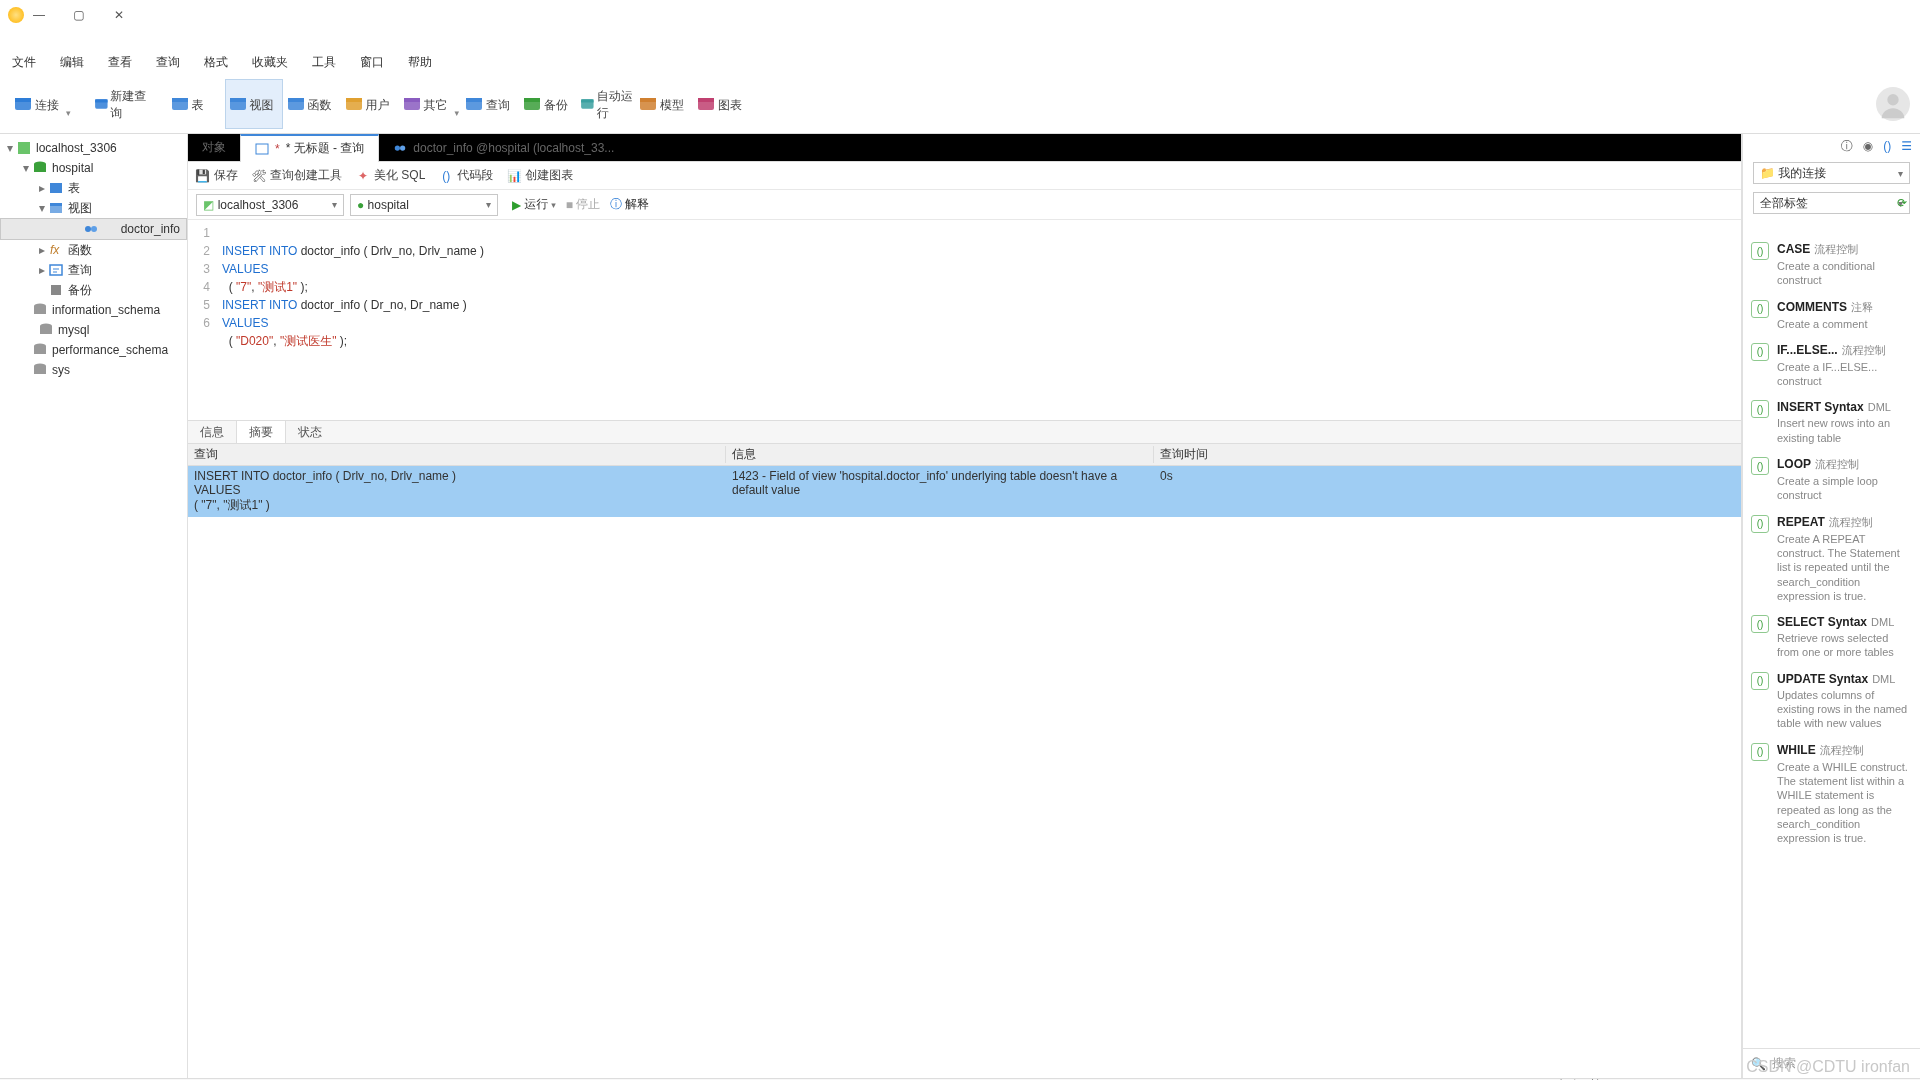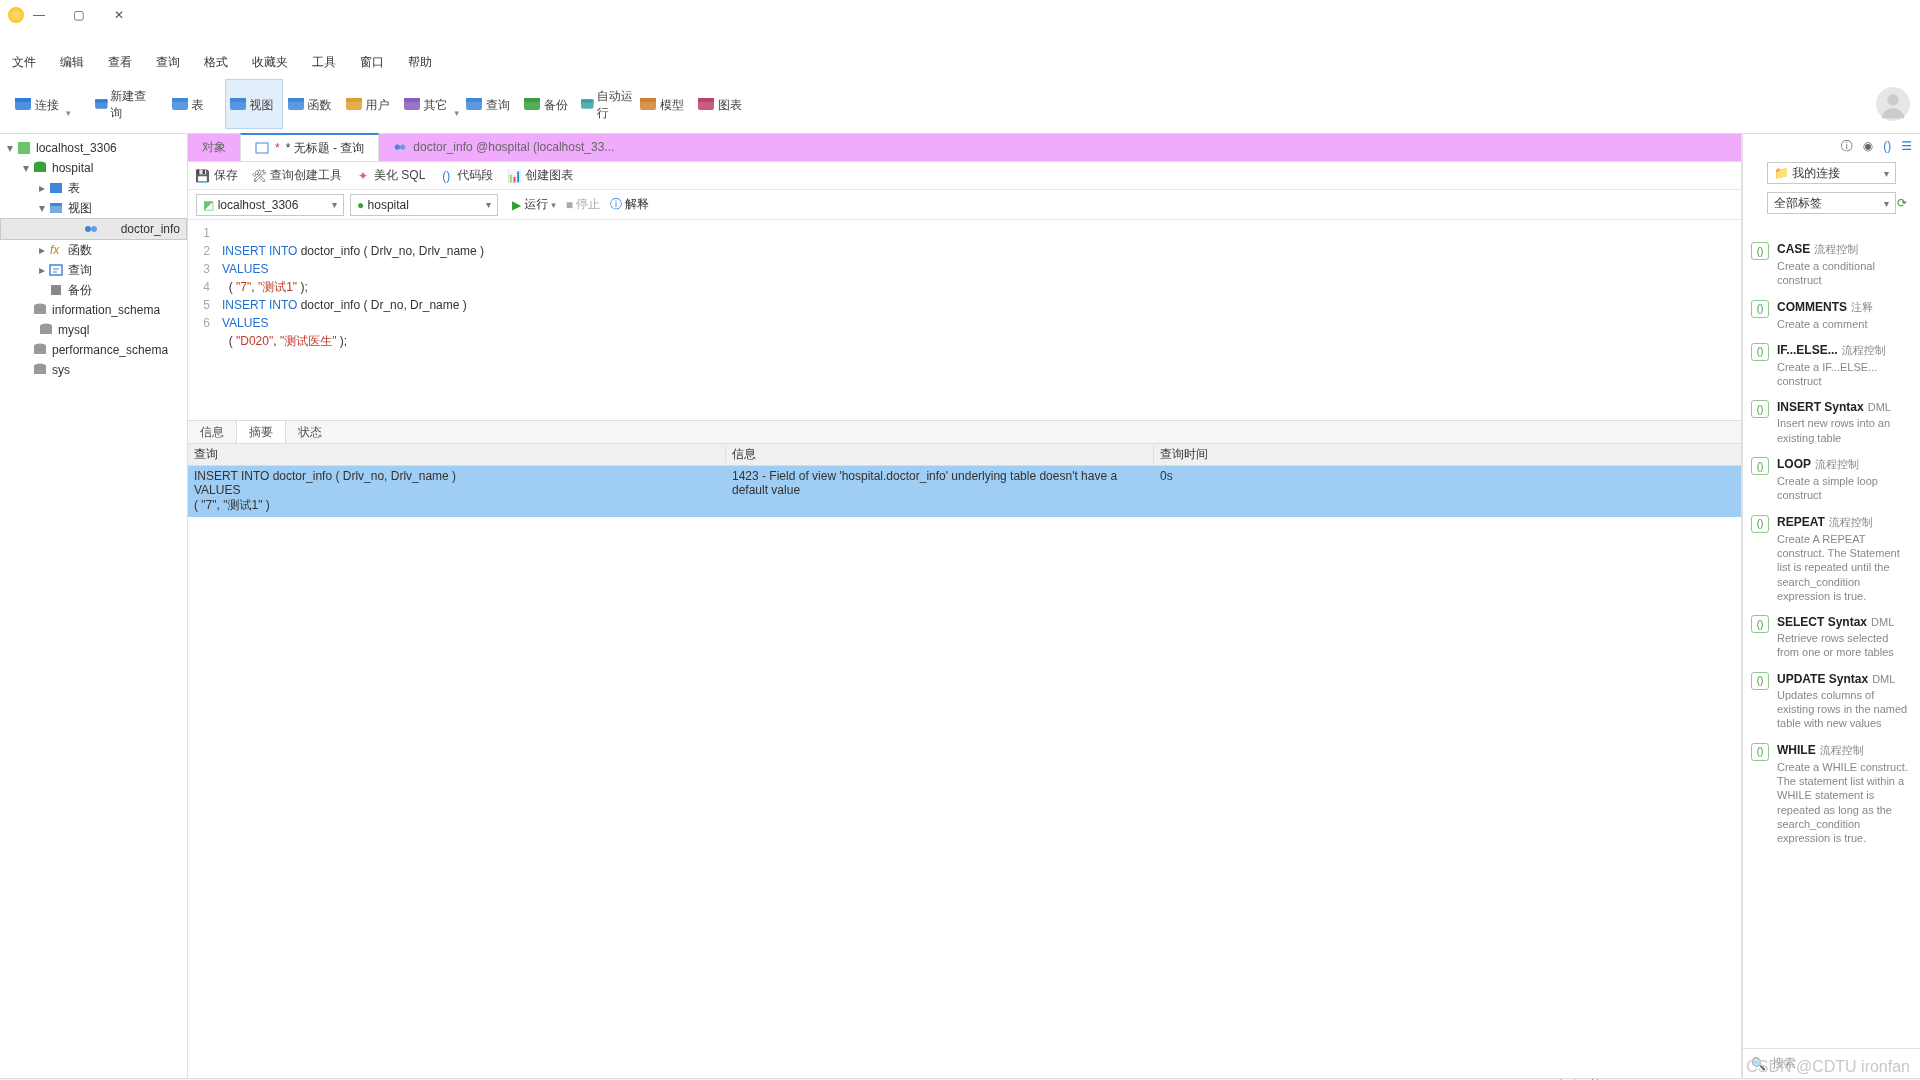--- a/index.html
+++ b/index.html
@@ -17,21 +17,21 @@
 .tbtn .lbl{margin-top:2px;color:#444;}
 .tbtn.active{background:#e3eefb;border-color:#bcd4ec;}
 .avatar{margin-left:auto;width:34px;height:34px;border-radius:50%;background:#e6e6e6;display:flex;align-items:center;justify-content:center;color:#aaa;}
 .main{display:flex;height:calc(1080px - 30px - 26px - 58px - 22px);}
 .sidebar{width:188px;border-right:1px solid #e0e0e0;overflow:auto;padding-top:4px;}
 .tree-item{display:flex;align-items:center;height:20px;padding-right:4px;cursor:default;}
 .tree-item .arr{width:12px;text-align:center;color:#777;}
 .tree-item .tic{width:16px;height:16px;margin-right:4px;display:flex;align-items:center;justify-content:center;}
 .tree-item.sel{background:#e8e8e8;text-align:center;}
 .content{flex:1;display:flex;flex-direction:column;border-right:1px solid #e0e0e0;}
-.tabs{display:flex;align-items:flex-end;height:28px;border-bottom:1px solid #ddd;background:#f0abfc;}
+.tabs{display:flex;align-items:center;height:28px;border-bottom:1px solid #ddd;background:#000000;}
 .tab{height:28px;display:flex;align-items:center;padding:0 14px;gap:6px;cursor:default;color:#666;}
 .tab.active{background:#fff;border-top:2px solid #3f87d9;border-right:1px solid #ddd;border-left:1px solid #ddd;color:#333;}
 .tab .tic{width:14px;height:14px;display:flex;align-items:center;justify-content:center;}
 .qtoolbar{display:flex;align-items:center;height:28px;gap:14px;padding:0 8px;border-bottom:1px solid #e8e8e8;}
 .qtoolbar .qi{display:flex;align-items:center;gap:4px;color:#444;cursor:default;}
 .qtoolbar .qi .ic{width:14px;height:14px;display:flex;align-items:center;justify-content:center;}
 .connrow{display:flex;align-items:center;height:30px;gap:6px;padding:0 8px;border-bottom:1px solid #e8e8e8;}
 .sel{height:22px;border:1px solid #c8c8c8;background:#fff;display:flex;align-items:center;padding:0 6px;justify-content:space-between;cursor:default;}
 .sel.conn-sel{width:148px;}
 .sel.db-sel{width:148px;}
@@ -51,21 +51,21 @@
 .rhead{display:flex;background:#f0f0f0;border-bottom:1px solid #ddd;height:22px;align-items:center;}
 .rhead .c1{width:538px;padding-left:6px;border-right:1px solid #ddd;}
 .rhead .c2{width:428px;padding-left:6px;border-right:1px solid #ddd;}
 .rhead .c3{flex:1;padding-left:6px;}
 .rrow{display:flex;background:#9fcdf3;min-height:48px;align-items:flex-start;padding:3px 0;}
 .rrow .c1{width:538px;padding:0 6px;white-space:pre-line;}
 .rrow .c2{width:428px;padding:0 6px;}
 .rrow .c3{flex:1;padding:0 6px;}
 .rightpanel{width:178px;display:flex;flex-direction:column;border-left:1px solid #e0e0e0;}
 .rp-icons{display:flex;justify-content:flex-end;gap:10px;padding:4px 8px;height:24px;align-items:center;color:#666;}
-.rp-sel{margin:4px 24px;}
+.rp-sel{margin:4px 10px;}
 .snips{flex:1;overflow:auto;padding:4px 0;}
 .snip{display:flex;padding:6px 8px;gap:8px;cursor:default;}
 .snip .sic{width:18px;height:18px;border:1px solid #8fc98f;border-radius:3px;color:#3a9e3a;display:flex;align-items:center;justify-content:center;font-size:10px;flex-shrink:0;}
 .snip .st{flex:1;}
 .snip .st .t1{color:#222;}
 .snip .st .t1 .tag{color:#888;font-size:11px;margin-left:4px;}
 .snip .st .t2{color:#888;font-size:11px;margin-top:2px;line-height:1.3;}
 .search{border-top:1px solid #e0e0e0;padding:6px 8px;color:#999;display:flex;align-items:center;gap:6px;}
 .status{height:14px;border-top:1px solid #ddd;display:flex;align-items:center;padding:0 10px;background:#f8f8f8;color:#555;}
 .status .rt{margin-left:auto;margin-right:260px;}

